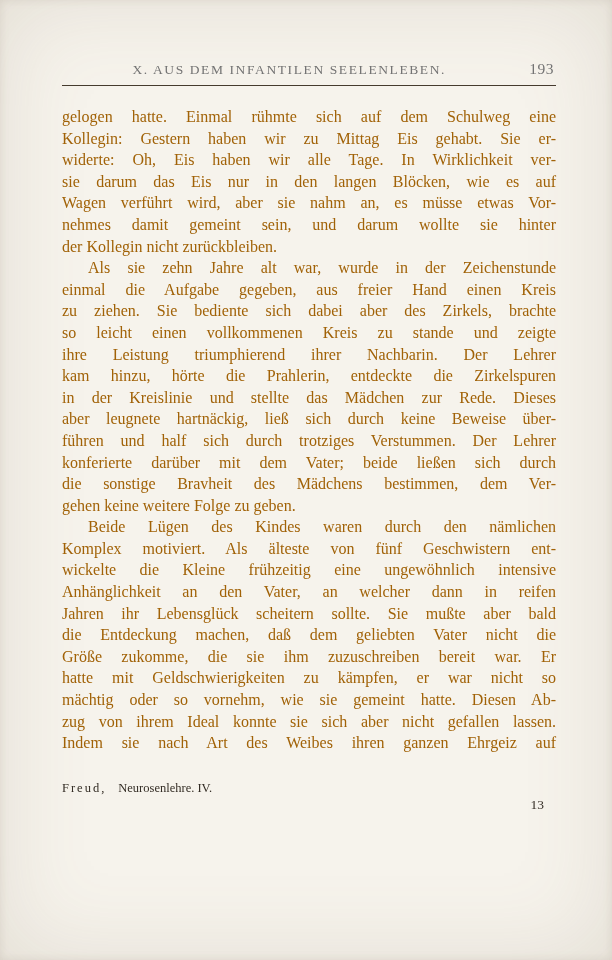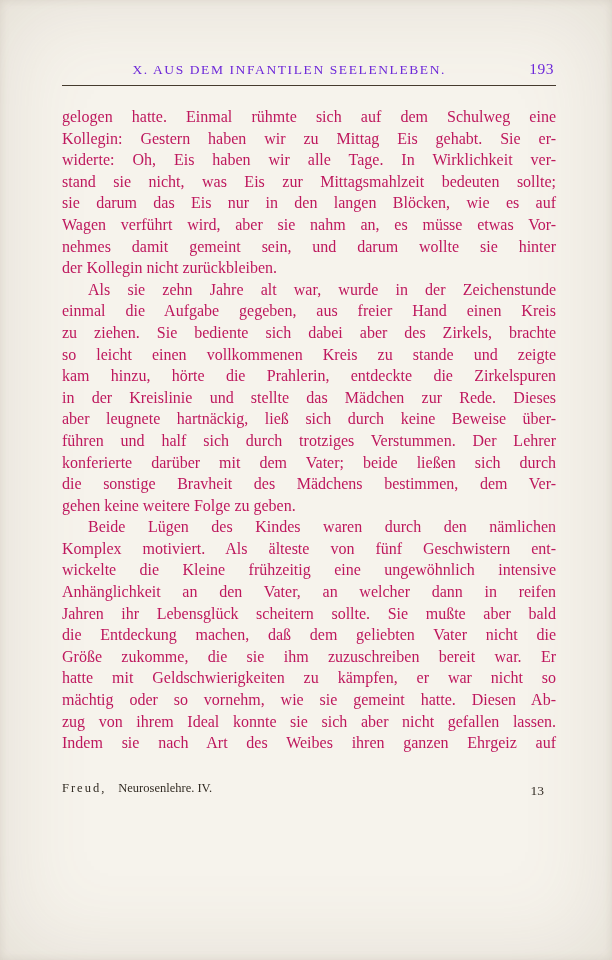--- a/index.html
+++ b/index.html
@@ -13,21 +13,21 @@
   .page {
     position: relative;
     width: 612px; height: 960px;
     background: #f6f3ec;
     box-shadow: inset 0 0 90px rgba(130,115,90,0.16),
                 inset 0 0 10px rgba(110,100,80,0.14);
   }
   .page-header {
     position: absolute;
     top: 60px; left: 62px; width: 494px; height: 22px;
-    color: #6d28d9;
+    color: #737373;
   }
   .header-title {
     position: absolute;
     left: 46%; top: 2px;
     transform: translateX(-50%);
     font-size: 13.5px;
     letter-spacing: 1.6px;
     white-space: nowrap;
   }
   .page-number {
@@ -38,21 +38,21 @@
   }
   .header-rule {
     position: absolute;
     top: 85px; left: 62px;
     width: 494px; height: 1px;
     background: #453b2e;
   }
   .text-block {
     position: absolute;
     top: 106px; left: 62px; width: 494px;
-    color: #be185d;
+    color: #a16207;
   }
   .line {
     font-size: 16px;
     line-height: 21.6px;
     text-align: justify;
     text-align-last: justify;
     white-space: normal;
   }
   .line.endline {
     text-align: right;
@@ -61,52 +61,52 @@
   .line.indent { text-indent: 26px; }
   .page-footer {
     position: absolute;
     top: 781px; left: 62px; width: 494px;
     font-size: 12.5px;
     color: #332c24;
   }
   .footer-author { letter-spacing: 2px; margin-right: 12px; }
   .signature {
     position: absolute;
-    right: 12px; top: 2px;
+    right: 12px; top: 16px;
     font-size: 13.5px;
   }
 </style>
 </head>
 <body>
 
 <div class="page">
 
   <header class="page-header">
     <span class="header-title">X. AUS DEM INFANTILEN SEELENLEBEN.</span>
     <span class="page-number">193</span>
   </header>
 
   <div class="header-rule"></div>
 
   <main class="text-block">
       <div class="paragraph">
         <div class="line">gelogen hatte. Einmal rühmte sich auf dem Schulweg eine</div>
         <div class="line">Kollegin: Gestern haben wir zu Mittag Eis gehabt. Sie er-</div>
         <div class="line">widerte: Oh, Eis haben wir alle Tage. In Wirklichkeit ver-</div>
-        <div class="line">stand sie nicht, was Eis zur Mittagsmahlzeit bedeuten sollte;</div>
         <div class="line">sie darum das Eis nur in den langen Blöcken, wie es auf</div>
         <div class="line">Wagen verführt wird, aber sie nahm an, es müsse etwas Vor-</div>
         <div class="line">nehmes damit gemeint sein, und darum wollte sie hinter</div>
         <div class="line endline">der Kollegin nicht zurückbleiben.</div>
       </div>
       <div class="paragraph">
         <div class="line indent">Als sie zehn Jahre alt war, wurde in der Zeichenstunde</div>
         <div class="line">einmal die Aufgabe gegeben, aus freier Hand einen Kreis</div>
         <div class="line">zu ziehen. Sie bediente sich dabei aber des Zirkels, brachte</div>
         <div class="line">so leicht einen vollkommenen Kreis zu stande und zeigte</div>
+        <div class="line">ihre Leistung triumphierend ihrer Nachbarin. Der Lehrer</div>
         <div class="line">kam hinzu, hörte die Prahlerin, entdeckte die Zirkelspuren</div>
         <div class="line">in der Kreislinie und stellte das Mädchen zur Rede. Dieses</div>
         <div class="line">aber leugnete hartnäckig, ließ sich durch keine Beweise über-</div>
         <div class="line">führen und half sich durch trotziges Verstummen. Der Lehrer</div>
         <div class="line">konferierte darüber mit dem Vater; beide ließen sich durch</div>
         <div class="line">die sonstige Bravheit des Mädchens bestimmen, dem Ver-</div>
         <div class="line endline">gehen keine weitere Folge zu geben.</div>
       </div>
       <div class="paragraph">
         <div class="line indent">Beide Lügen des Kindes waren durch den nämlichen</div>

